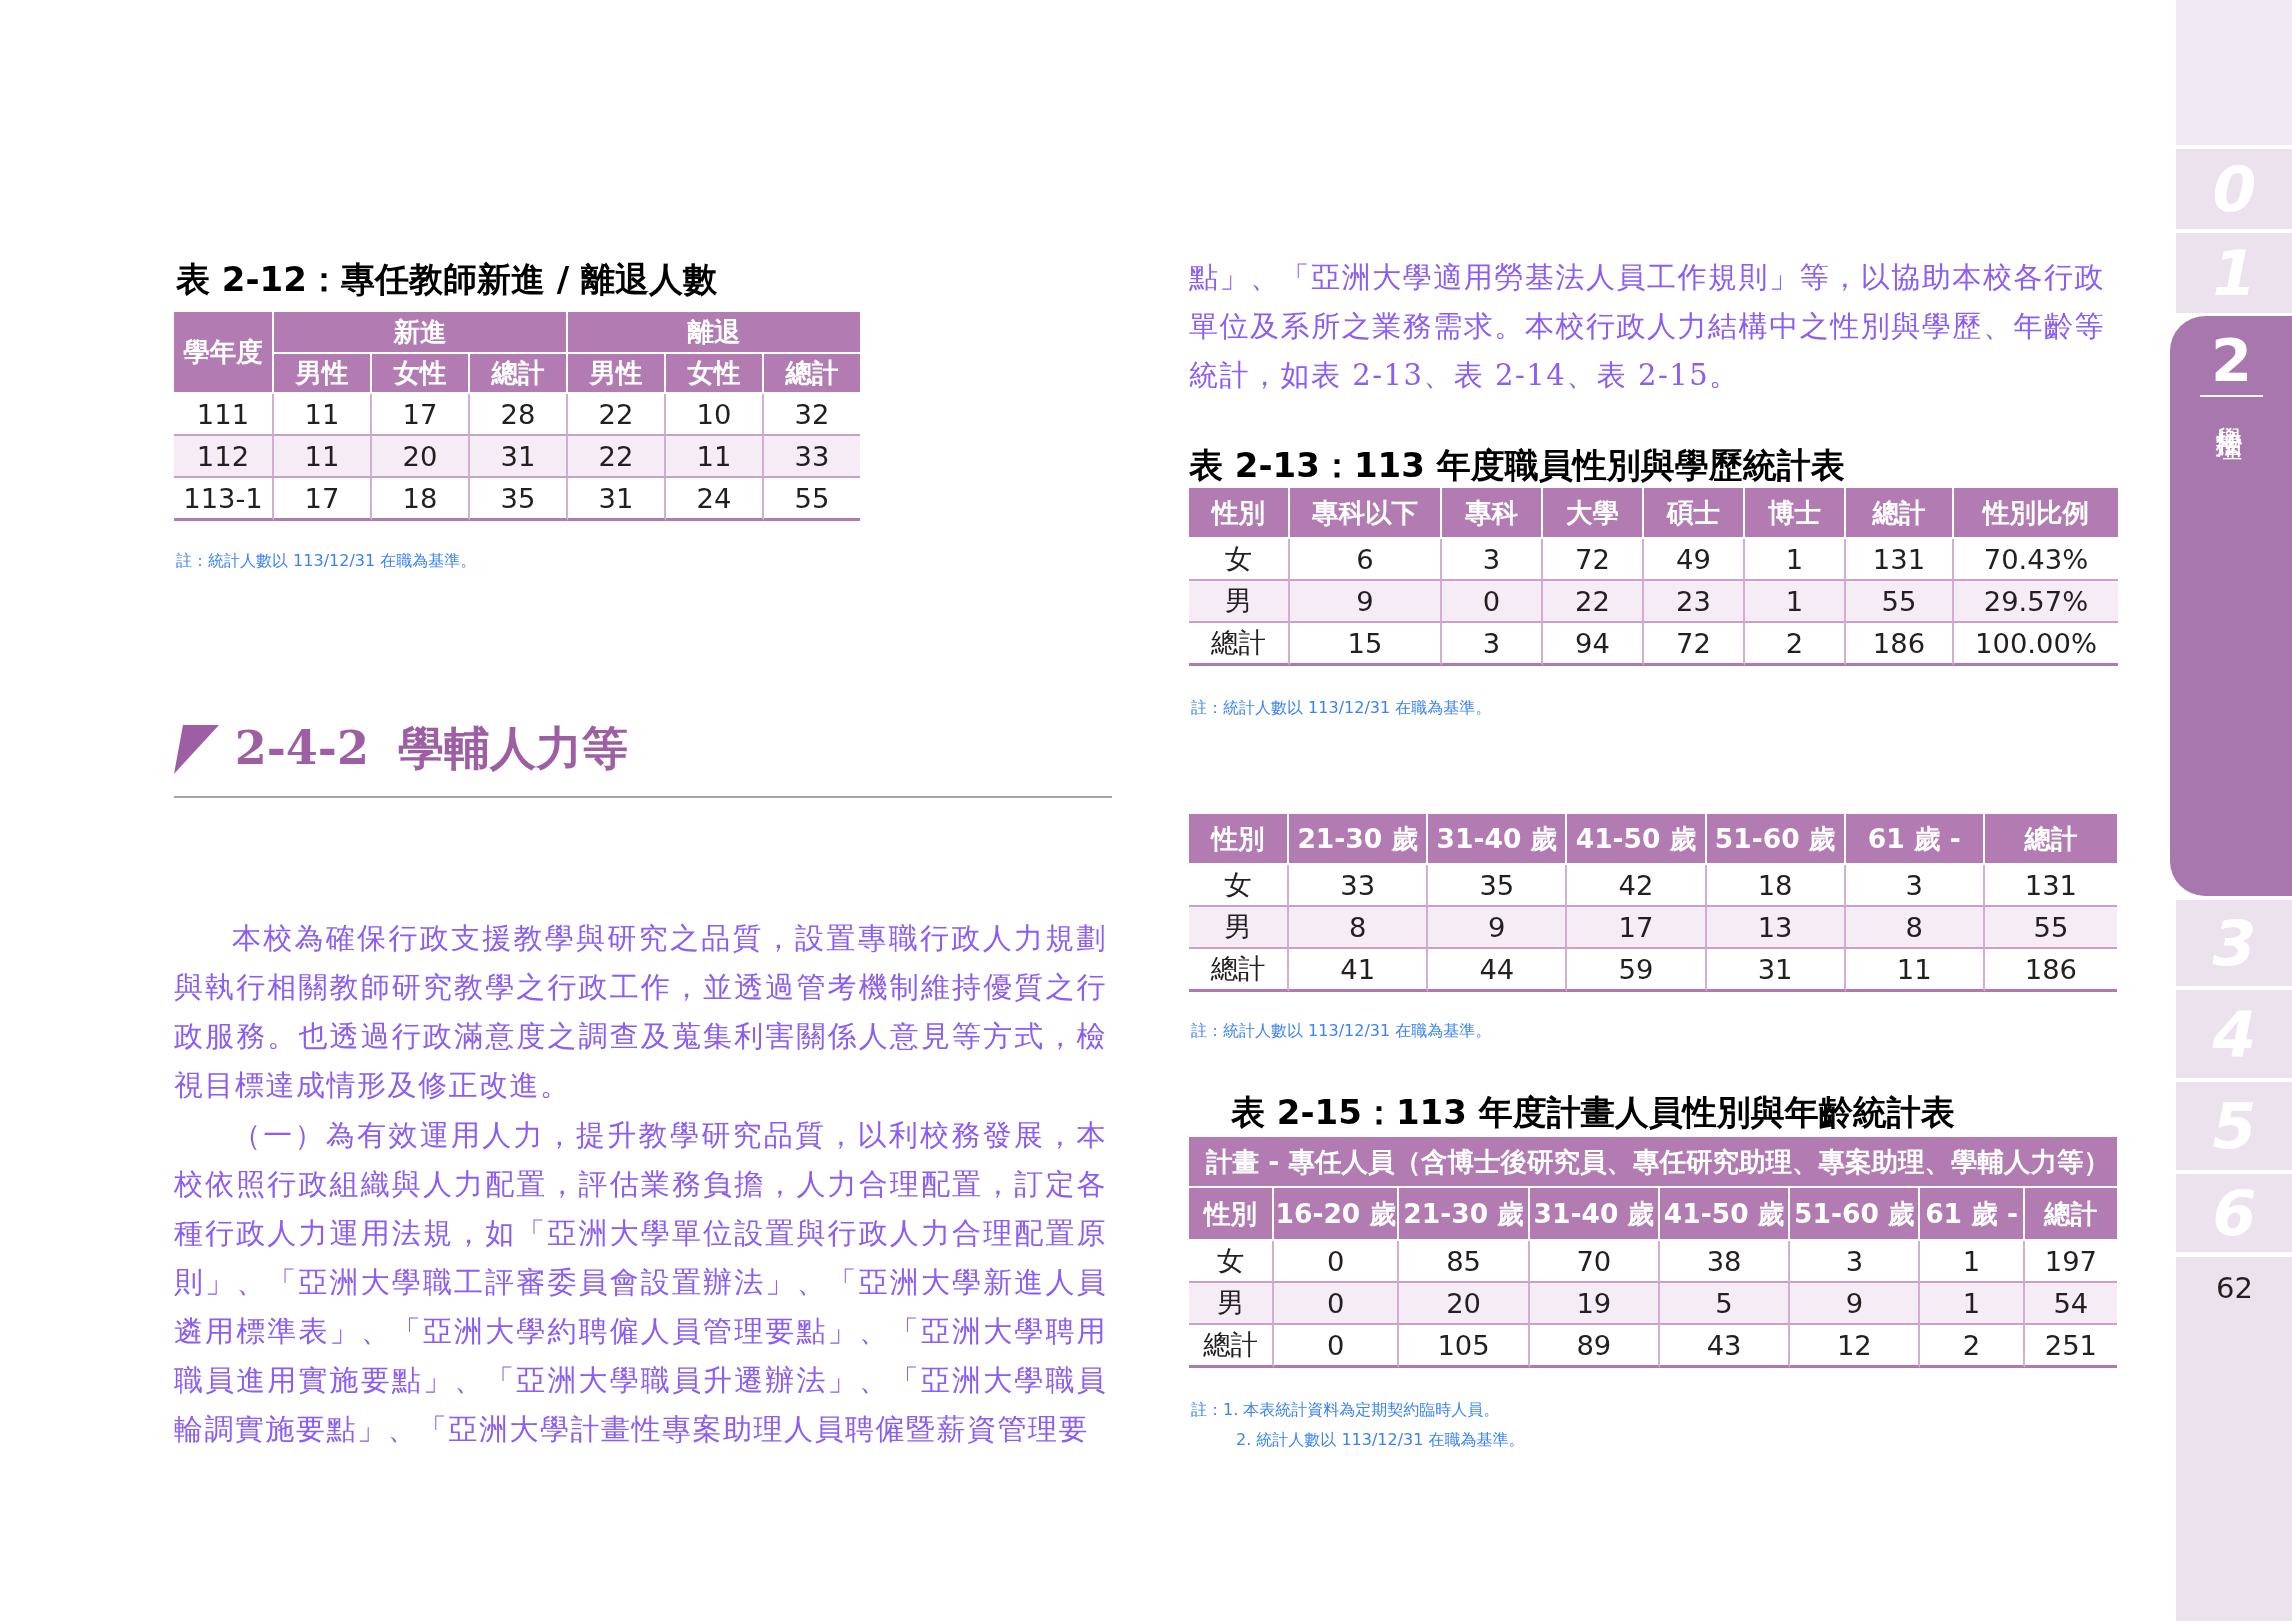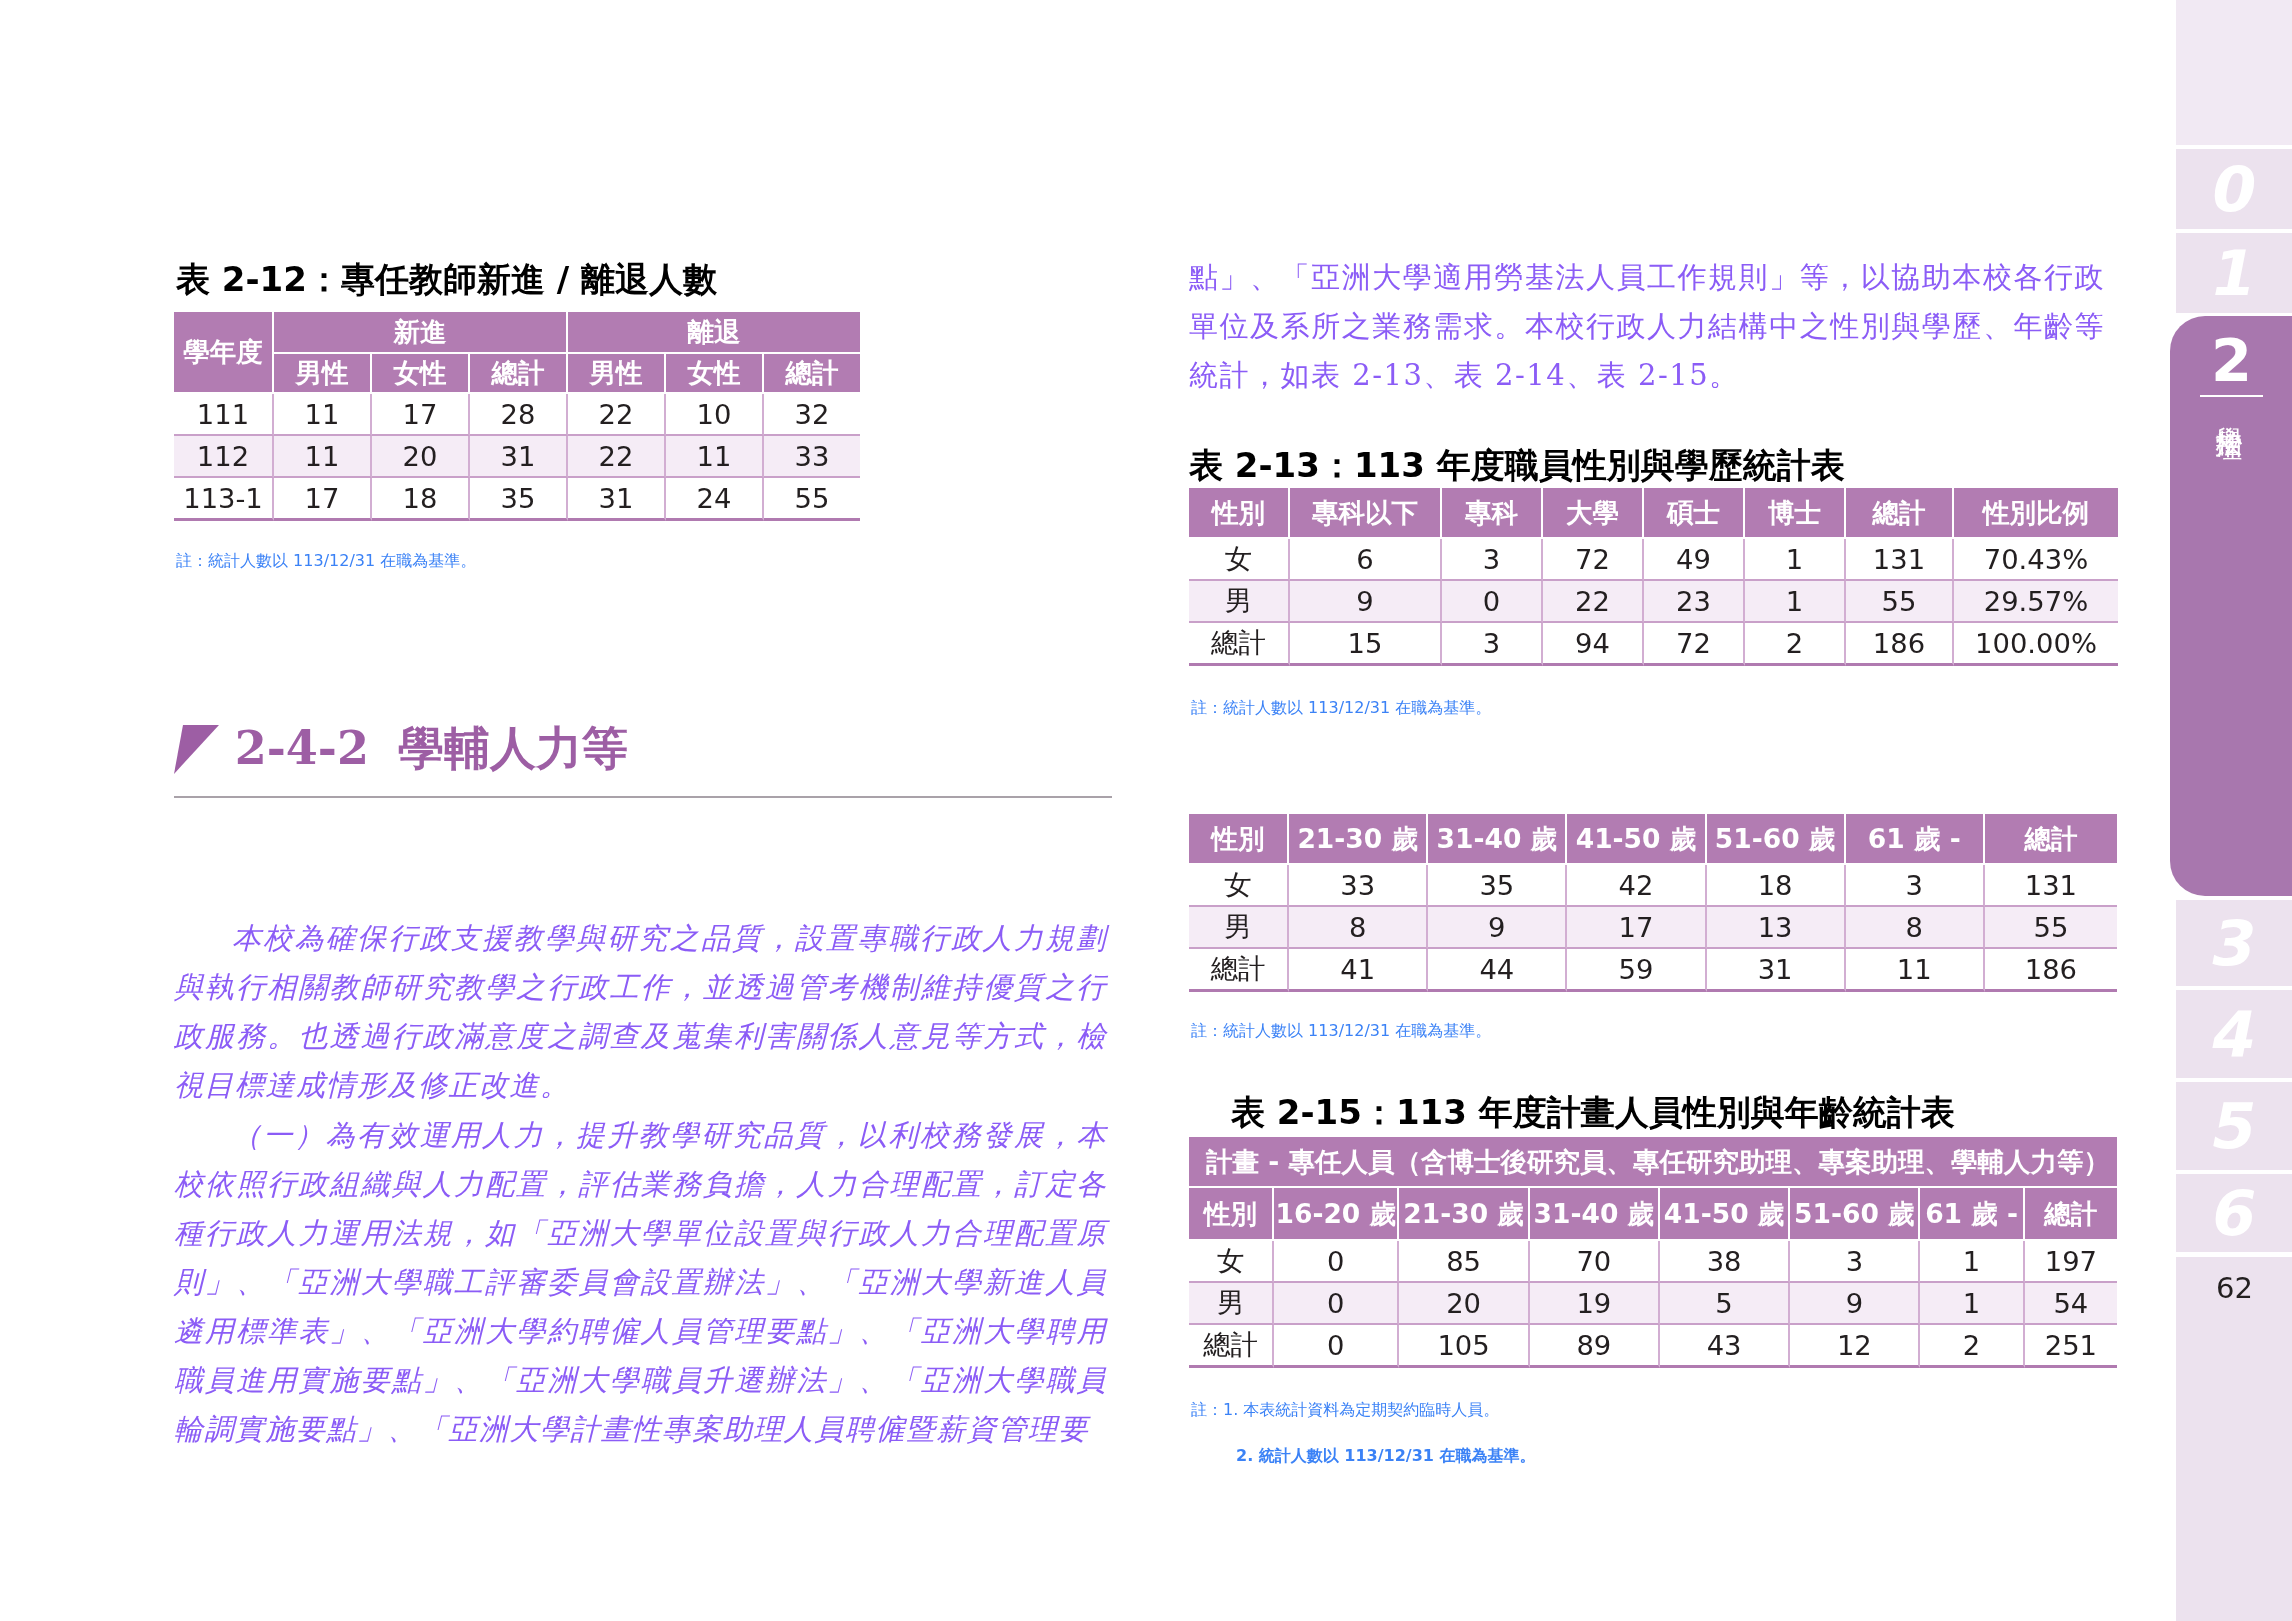--- a/index.html
+++ b/index.html
@@ -5,21 +5,21 @@
   html,body{margin:0;padding:0;background:#ffffff;}
   .page{position:relative;width:2293px;height:1621px;background:#ffffff;overflow:hidden;
         font-family:"DejaVu Sans",sans-serif;color:#231f20;}
 
   
   .tbl-title{position:absolute;font-size:34px;color:#000000;white-space:nowrap;font-weight:bold;}
   .note{position:absolute;font-size:16px;color:#3b82f6;white-space:nowrap;}
   .note-line2{margin-left:45px;}
   .body-text{position:absolute;font-family:"DejaVu Serif",serif;font-size:29px;line-height:49px;
              letter-spacing:1.5px;text-align:justify;color:#8b5cf6;margin:0;}
-  .indent{text-indent:2em;font-style:italic;}
+  .indent{text-indent:2em;}
 
   
   .section-heading{position:absolute;left:174px;top:721px;display:flex;align-items:flex-start;}
   .tri{width:45px;height:49px;background:#9d5ea4;clip-path:polygon(20% 0,100% 0,0 100%);
        margin-right:15.7px;margin-top:3.9px;}
   .sec-num,.sec-title{font-family:"DejaVu Serif",serif;font-weight:bold;font-size:46px;
        color:#9d5ea4;line-height:55px;white-space:nowrap;}
   .sec-title{margin-left:29px;}
   .heading-rule{position:absolute;left:174px;top:796px;width:938px;height:2px;background:#a9a2a9;}
 
@@ -296,21 +296,21 @@
         <td>89</td>
         <td>43</td>
         <td>12</td>
         <td>2</td>
         <td>251</td>
       </tr>
     </tbody>
   </table>
   <div class="note" style="left:1191px;top:1400px;">
     <div>註：1. 本表統計資料為定期契約臨時人員。</div>
-    <div class="note-line2" style="margin-top:25px;font-weight:bold;">2. 統計人數以 113/12/31 在職為基準。</div>
+    <div class="note-line2" style="margin-top:9px;">2. 統計人數以 113/12/31 在職為基準。</div>
   </div>
 
   <div class="sb" style="top:0;height:145px;background:#f1e9f3;"></div>
   <div class="sb" style="top:149px;height:80px;">
     <span class="sb-num">0</span>
   </div>
   <div class="sb" style="top:233px;height:80px;">
     <span class="sb-num">1</span>
   </div>
   <div class="sb-tab">

